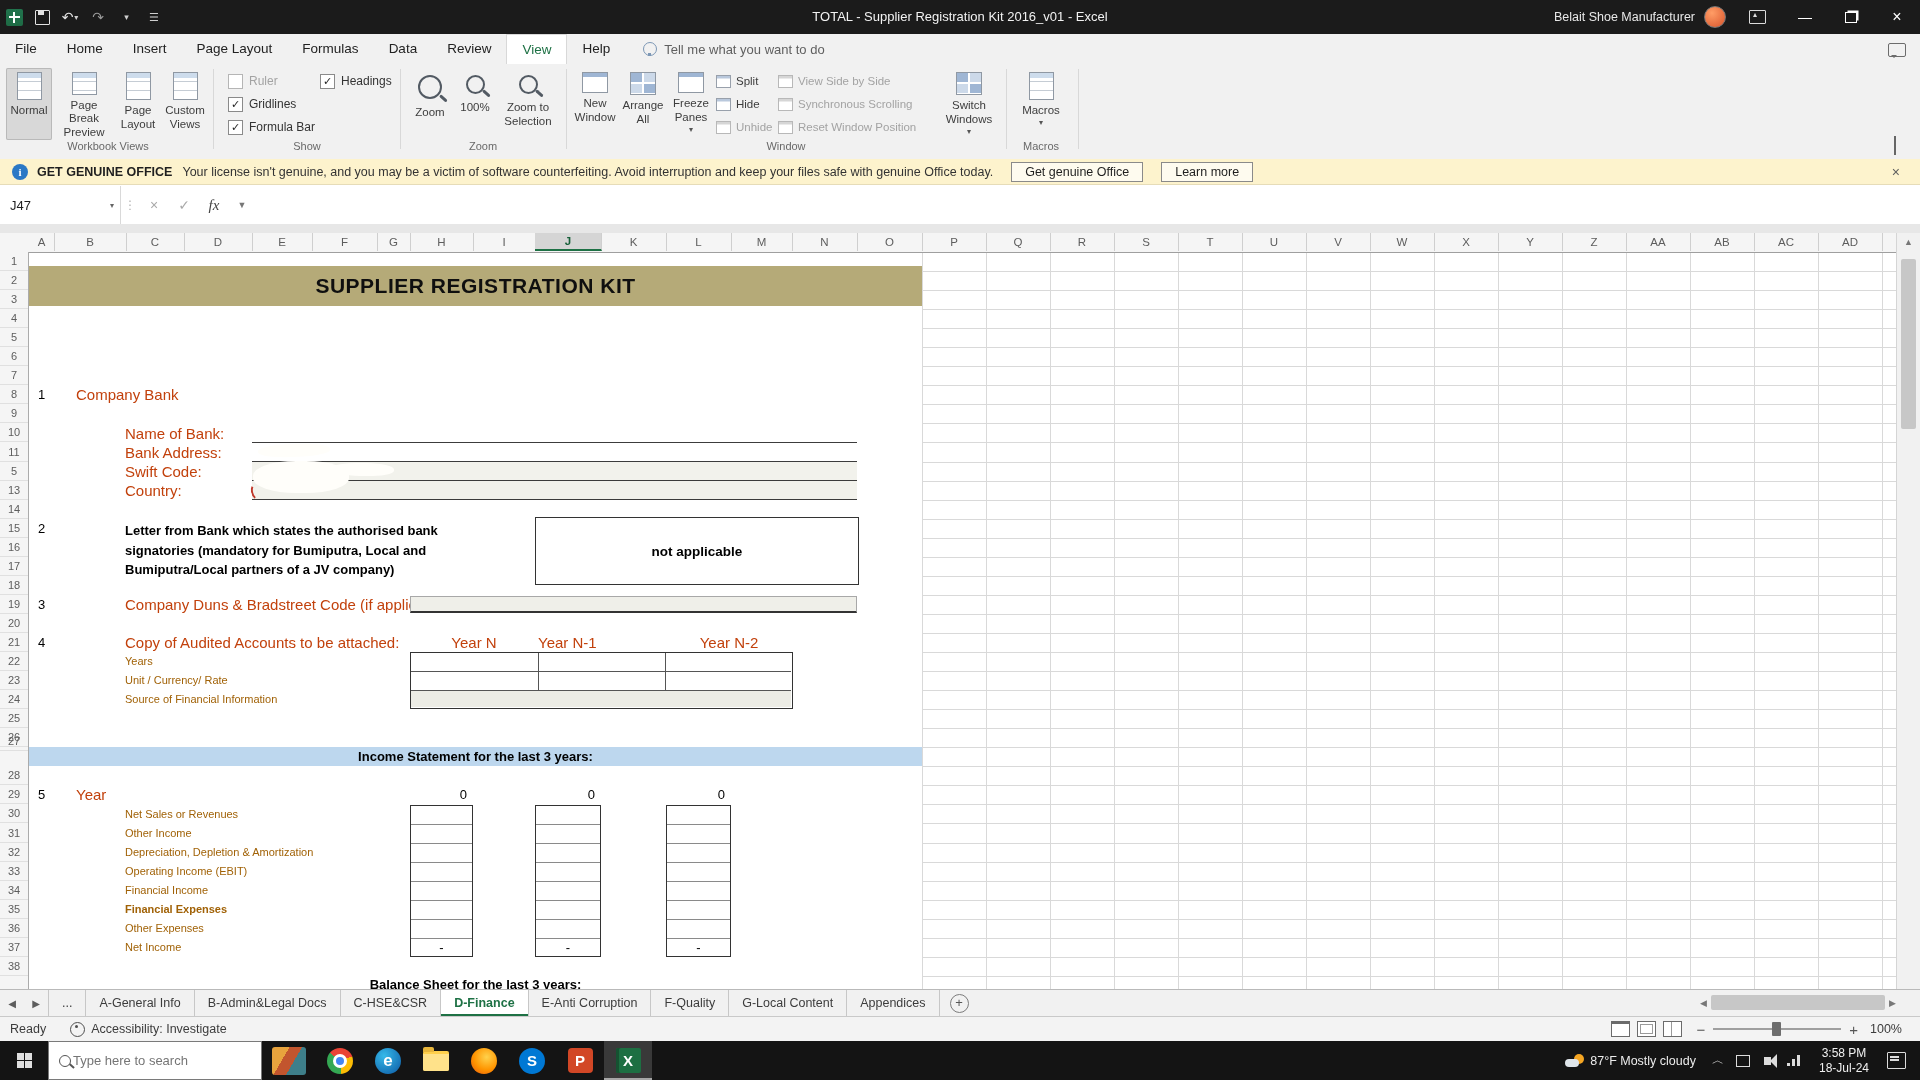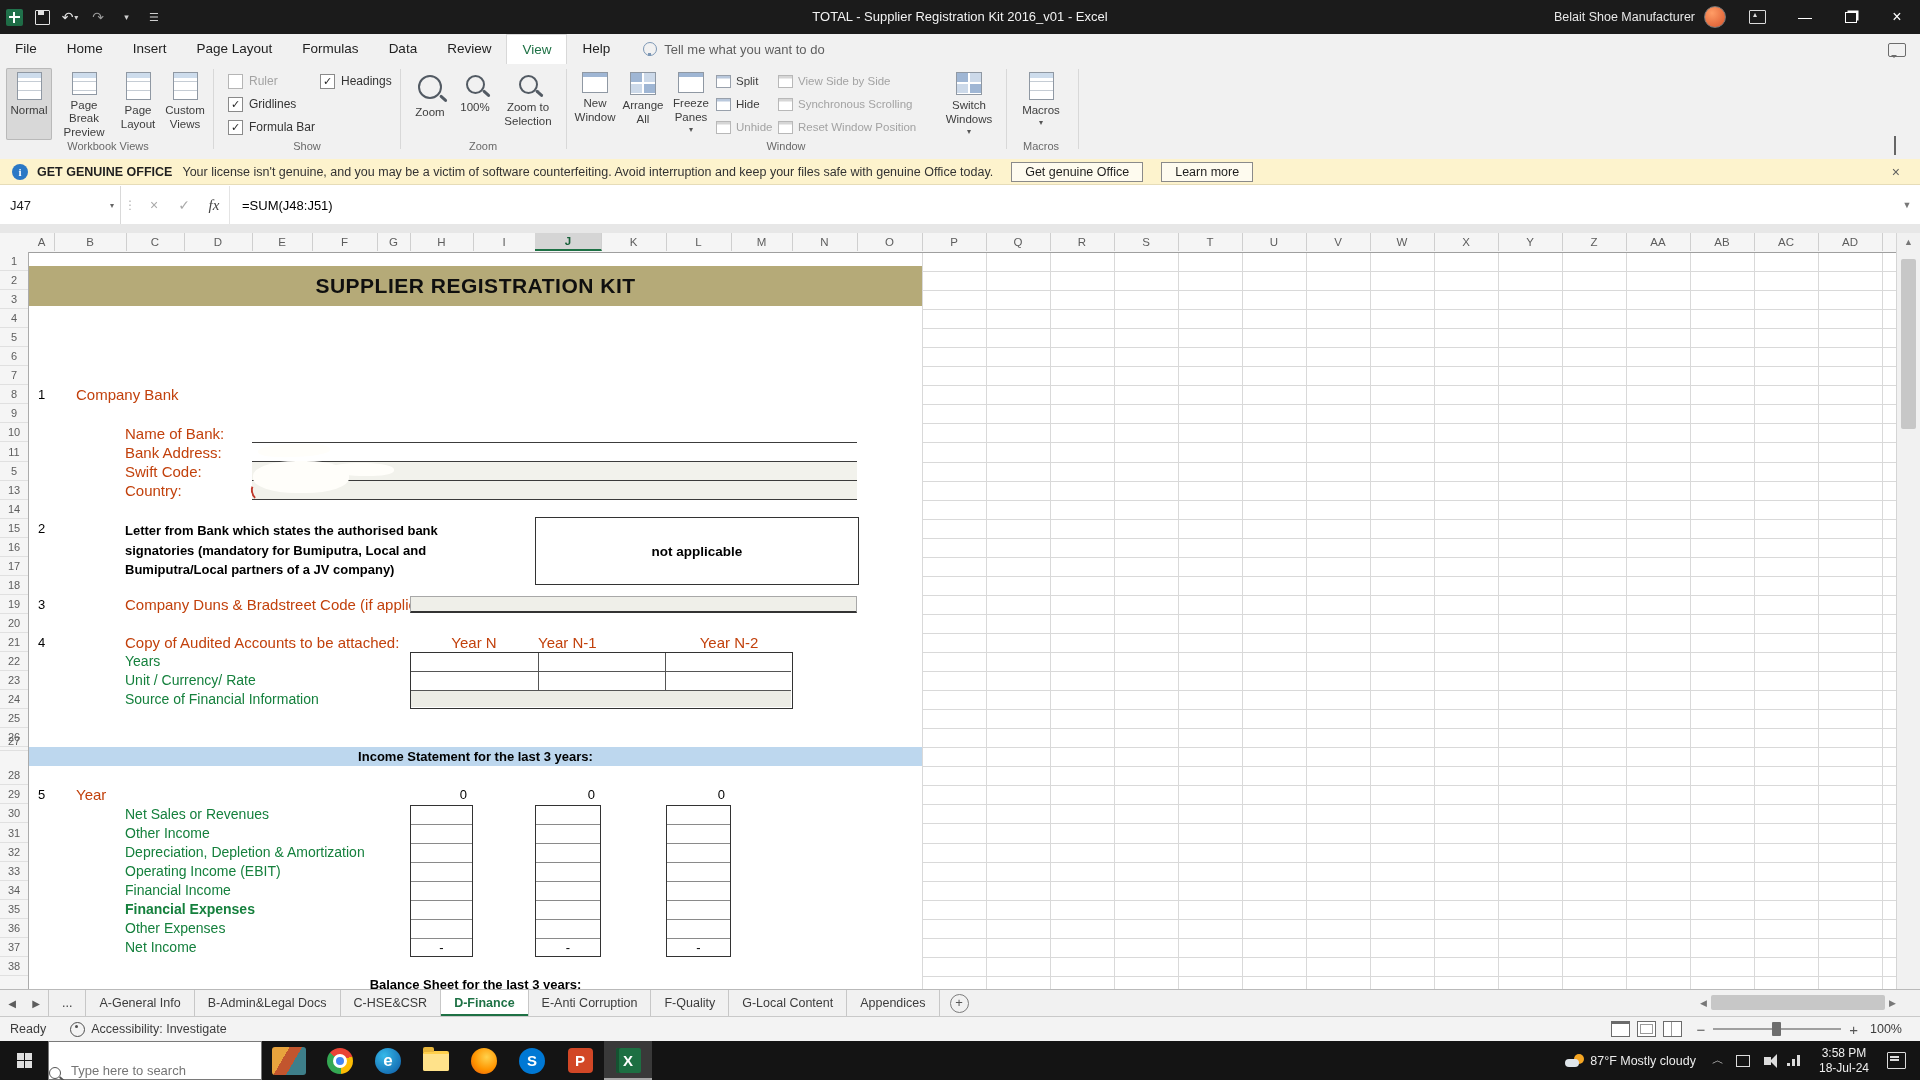--- a/index.html
+++ b/index.html
@@ -100,21 +100,21 @@
   #gridlines{left:922px;top:252px;width:974px;height:737px;
      background-image:repeating-linear-gradient(to right,#d9d9d9 0 1px,transparent 1px 64px),
                       repeating-linear-gradient(to bottom,#d9d9d9 0 1px,transparent 1px 19.05px)}
   .fieldline{position:absolute;height:18px;border-bottom:1px solid #3c3c3c}
   .fieldfill{background:#f2f2ec}
   .blob{position:absolute;background:#fffefa;border-radius:45%}
   .vbox{position:absolute;border:1.5px solid #333;box-sizing:border-box;
         background-image:repeating-linear-gradient(to bottom,transparent 0 17.9px,#8a8a8a 17.9px 19.05px)}
   .yearval{position:absolute;height:19px;line-height:19px;font-size:13px;text-align:right;color:#000}
   .dashval{position:absolute;height:19px;line-height:19px;font-size:13px;text-align:center;color:#000}
-  .celllbl{position:absolute;height:19px;line-height:19px;font-size:14px;color:#15803d;white-space:nowrap}
+  .celllbl{position:absolute;height:19px;line-height:19px;font-size:11px;color:#a16207;white-space:nowrap}
 
   
   #vscroll{left:1896px;top:233px;width:24px;height:783px;background:#f1f1f1;border-left:1px solid #d5d5d5;box-sizing:border-box}
   .varrow{position:absolute;left:0;width:23px;height:18px;display:flex;align-items:center;justify-content:center;color:#777;font-size:9px}
   #vthumb{position:absolute;left:4px;top:26px;width:15px;height:170px;background:#c7c7c7;border-radius:2px}
 
   
   #tabbar{left:0;top:989px;width:1920px;height:27px;background:#f1f1f1;border-top:1px solid #b9b9b9;display:flex;align-items:stretch;box-sizing:border-box}
   .navarr{width:24px;display:flex;align-items:center;justify-content:center;color:#5d5d5d;font-size:10px}
   #stabs{display:flex}
@@ -139,21 +139,21 @@
 
   
   #taskbar{left:0;top:1041px;width:1920px;height:39px;background:#141414;display:flex;align-items:center;color:#e6e6e6}
   .tslot{width:48px;height:39px;display:flex;align-items:center;justify-content:center}
   .tslot.activeapp{background:rgba(255,255,255,.16);box-shadow:inset 0 -2px 0 #a6a6a6}
   .winlogo{width:15px;height:15px;background:
      linear-gradient(#dfdfdf,#dfdfdf) 0 0/7px 7px no-repeat,
      linear-gradient(#dfdfdf,#dfdfdf) 8px 0/7px 7px no-repeat,
      linear-gradient(#dfdfdf,#dfdfdf) 0 8px/7px 7px no-repeat,
      linear-gradient(#dfdfdf,#dfdfdf) 8px 8px/7px 7px no-repeat}
-  #tsearch{width:214px;height:39px;background:#fff;display:flex;align-items:flex-end;gap:8px;padding-left:0;box-sizing:border-box;border:1px solid #7a7a7a}
+  #tsearch{width:214px;height:39px;background:#fff;display:flex;align-items:center;gap:0;padding-left:10px;box-sizing:border-box;border:1px solid #7a7a7a}
   #tsearch input{border:none;outline:none;font-size:13px;color:#5f5f5f;width:160px;font-family:"Liberation Sans",sans-serif;background:transparent}
   .magsm{width:10px;height:10px;border:1.5px solid #555;border-radius:50%;position:relative;flex:0 0 auto}
   .magsm::after{content:"";position:absolute;width:6px;height:1.5px;background:#555;right:-5px;bottom:-1px;transform:rotate(42deg)}
   .widgetic{width:34px;height:28px;border-radius:3px;background:linear-gradient(120deg,#e8a33d 0 35%,#c2552e 35% 60%,#3e7f8a 60% 100%)}
   .cic{width:26px;height:26px;border-radius:50%;position:relative}
   .chrome{background:conic-gradient(from -50deg,#ea4335 0 33%,#fbbc05 33% 62%,#34a853 62% 100%)}
   .chrome::after{content:"";position:absolute;inset:6px;background:#4285f4;border:3px solid #fff;border-radius:50%}
   .edge{background:radial-gradient(circle at 35% 30%,#35b9e9,#0c59a4);color:#fff;font-weight:bold;font-size:17px;text-align:center;line-height:26px}
   .folder{width:26px;height:20px;background:#ffd04c;border-radius:2px;position:relative}
   .folder::before{content:"";position:absolute;left:0;top:-4px;width:11px;height:5px;background:#e8b63c;border-radius:2px 2px 0 0}
@@ -350,21 +350,20 @@
 
   <div class="a" id="fbar">
     <div id="namebox">
       <span>J47</span>
       <span class="nbdd">▾</span>
     </div>
     <div class="fdots">⋮</div>
     <div class="fbtn">×</div>
     <div class="fbtn">✓</div>
     <div class="fbtn fx">fx</div>
-    <div id="formulatext">=SUM(J48:J51)</div>
     <div class="fchev">▼</div>
   </div>
   <div class="a" id="fgap"></div>
 
   <div class="a" id="contentbg"></div>
   <div class="a" id="gridlines"></div>
   <div class="a" id="selall"></div>
   <div class="a" id="colhdrs">
       <div class="colhdr" style="left: 29px; width: 25px;">A</div>
       <div class="colhdr" style="left: 54px; width: 72px;">B</div>

